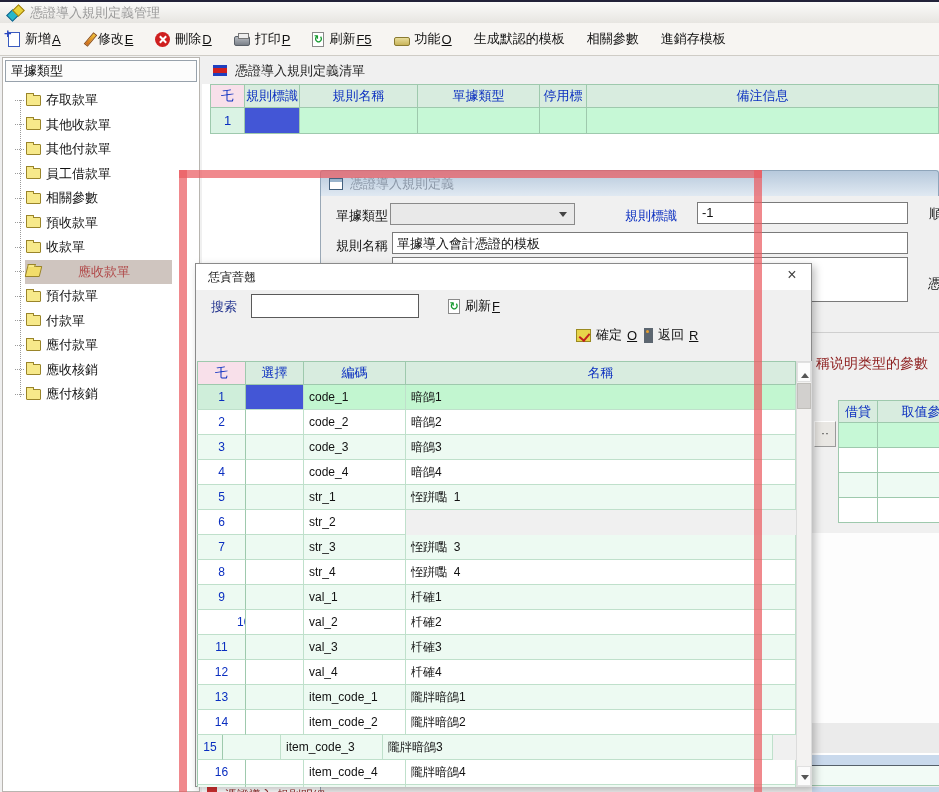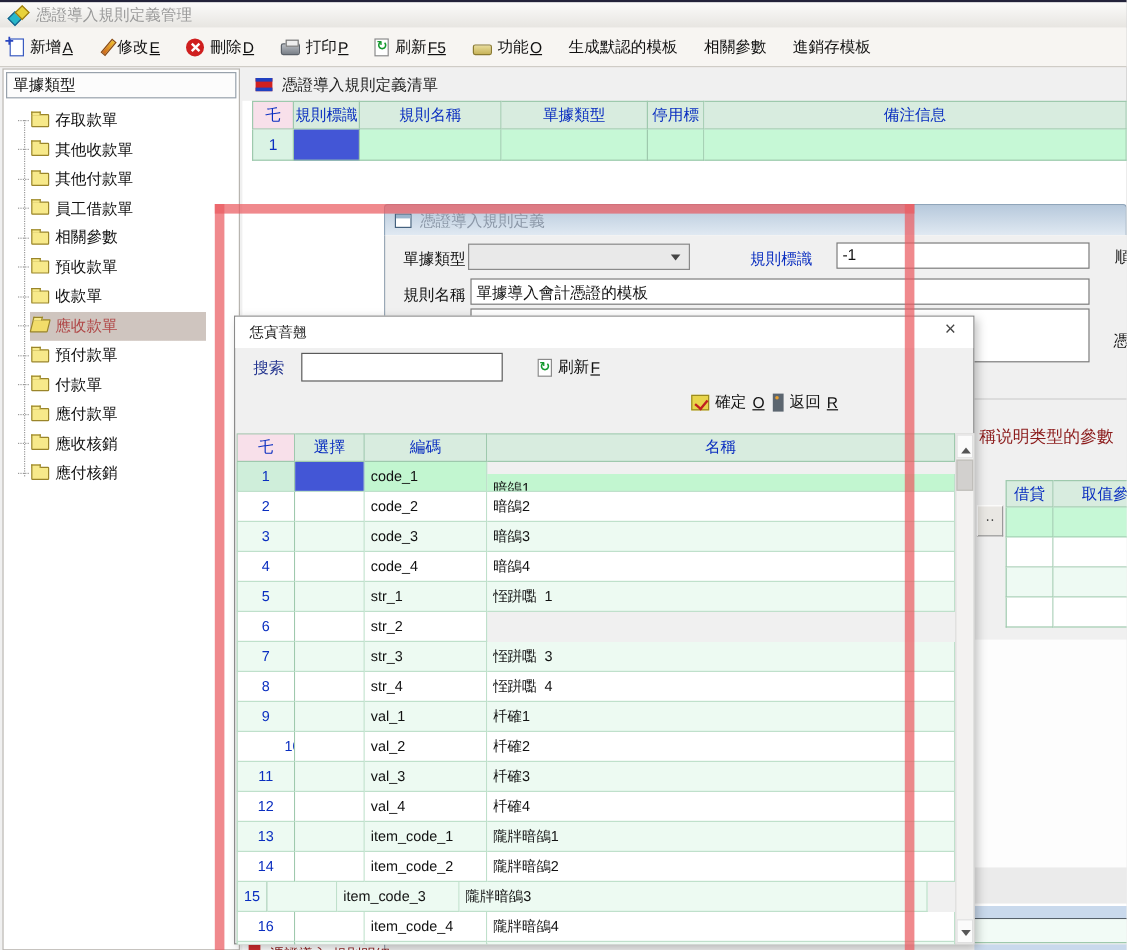--- a/index.html
+++ b/index.html
@@ -39,21 +39,21 @@
   .sidebar{left:2px;top:57px;width:198px;height:735px;background:#fff;border:1px solid #b8b5b0;z-index:1;}
   .sidehdr{position:absolute;left:2px;top:2px;width:192px;height:22px;background:#fcfcfc;border:1px solid #98a2ac;
            font-size:13px;color:#111;line-height:20px;padding-left:5px;}
   .tree{position:absolute;left:0;top:30px;width:196px;height:700px;}
   .vline{position:absolute;left:17px;top:12px;height:297px;border-left:1px dotted #9a9a9a;}
   .titem{position:relative;height:24.5px;display:flex;align-items:center;padding-left:12px;font-size:13px;color:#111;cursor:default;}
   .guide{width:9px;border-top:1px dotted #9a9a9a;margin-right:2px;}
   .folder{width:15px;height:11px;background:#f7e98a;border:1px solid #9a852a;border-radius:1px;position:relative;margin-right:5px;flex:none;}
   .folder::before{content:"";position:absolute;top:-3px;left:-1px;width:6px;height:2px;background:#f7e98a;border:1px solid #9a852a;border-bottom:none;}
   .titem.sel{background:linear-gradient(to right,transparent 22px,#cfc5bf 22px,#cfc5bf 86%,transparent 86%);}
-  .titem.sel .tlabel{color:#b04848;}
+  .titem.sel .tlabel{color:#b04848;margin-left:32px;}
   .titem.sel .folder{transform:skewX(-14deg);background:#f2dd6a;}
 
   
   .listbg{left:202px;top:84px;width:737px;height:708px;background:#fff;z-index:1;}
   .caption{left:207px;top:58px;width:732px;height:25px;display:flex;align-items:center;font-size:13px;color:#222;z-index:1;}
   .ic-cap{width:14px;height:11px;border-top:3px solid #2040c0;border-bottom:3px solid #2040c0;background:#d02020;margin:0 8px 0 6px;}
   .lheader,.lrow{display:flex;z-index:1;}
   .lheader{left:210px;top:84px;height:24px;}
   .lrow{left:210px;top:108px;height:26px;}
   .lhc{background:#d8ecdf;color:#0a2ec0;font-size:13px;text-align:center;line-height:22px;
@@ -363,21 +363,21 @@
           <div class="phcell pink" style="width: 49px;">乇</div>
           <div class="phcell" style="width: 58px;">選擇</div>
           <div class="phcell" style="width: 102px;">編碼</div>
           <div class="phcell" style="width: 390px;">名稱</div>
         </div>
       <div>
           <div class="pdrow selrow">
             <div class="pdc num" style="width: 49px;">1</div>
             <div class="pdc bluecell" style="width: 58px;"></div>
             <div class="pdc code" style="width: 102px;">code_1</div>
-            <div class="pdc name" style="width: 390px; margin-top: 10px;">暗鵮1</div>
+            <div class="pdc name" style="width: 390px;">暗鵮1</div>
           </div>
           <div class="pdrow plain">
             <div class="pdc num" style="width: 49px;">2</div>
             <div class="pdc" style="width: 58px;"></div>
             <div class="pdc code" style="width: 102px;">code_2</div>
             <div class="pdc name" style="width: 390px;">暗鵮2</div>
           </div>
           <div class="pdrow alt">
             <div class="pdc num" style="width: 49px;">3</div>
             <div class="pdc" style="width: 58px;"></div>

